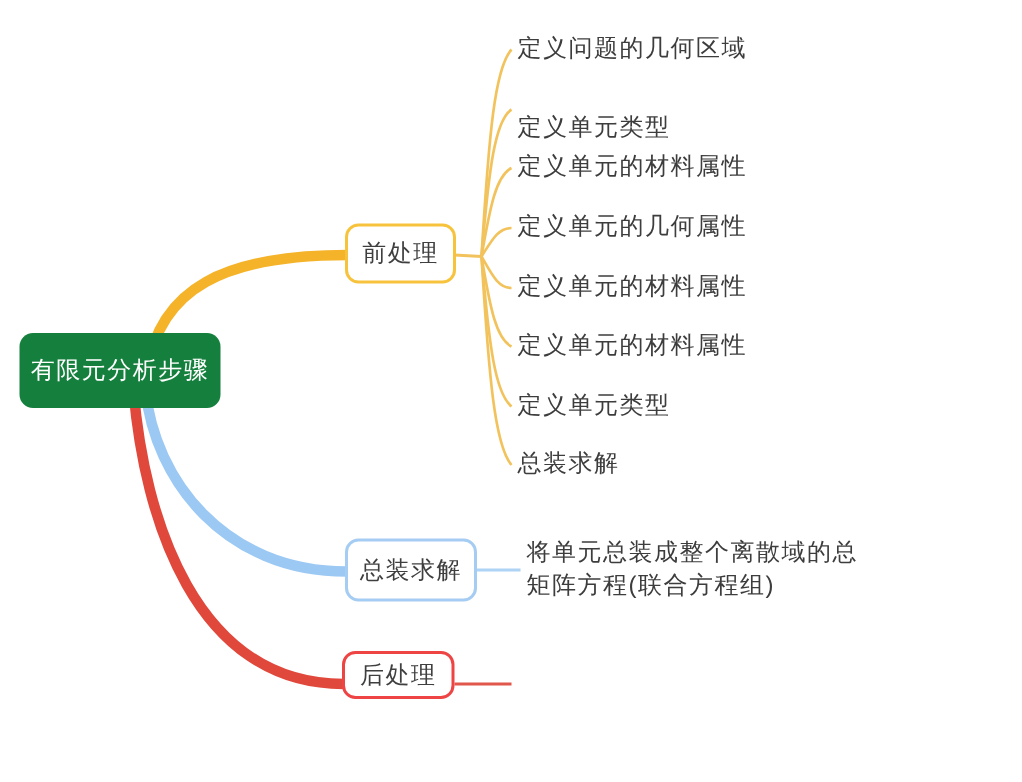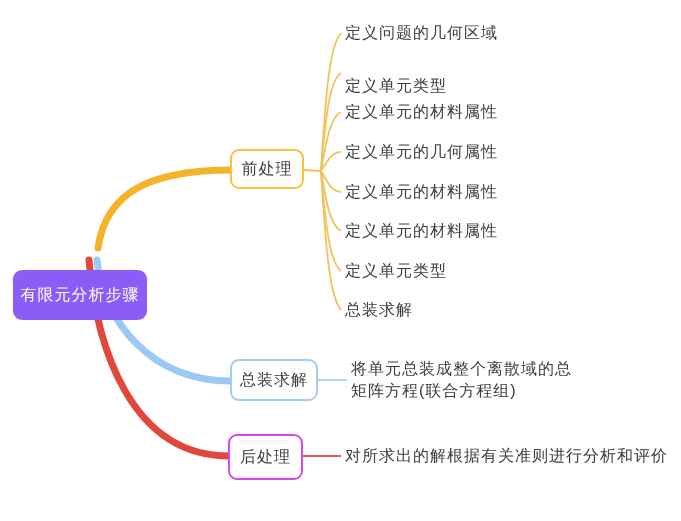--- a/index.html
+++ b/index.html
@@ -16,26 +16,26 @@
     display:flex;align-items:center;justify-content:center;
     box-sizing:border-box;
     background:#ffffff;
     border-radius:9px;
     font-size:16px;letter-spacing:1px;color:#3f3f3f;
     white-space:nowrap;
     cursor:pointer;
   }
   .root{
     left:13px;top:222px;width:134px;height:50px;
-    background:#8b5cf6;border:none;color:#ffffff;
-    font-size:16px;letter-spacing:1px;margin-top:48px;
+    background:#15803d;border:none;color:#ffffff;
+    font-size:16px;letter-spacing:1px;
   }
   .n-pre{left:230px;top:149px;width:74px;height:40px;border:2px solid #f8c33c;}
   .n-asm{left:230px;top:359px;width:88px;height:42px;border:2px solid #a5ccf3;text-align:center;}
-  .n-post{left:228px;top:434px;width:75px;height:46px;border:2px solid #d946ef;}
+  .n-post{left:228px;top:434px;width:75px;height:32px;border:2px solid #ef4444;}
   .leaf{
     position:absolute;z-index:2;
     font-size:16px;letter-spacing:1px;color:#3d3d3d;
     white-space:nowrap;line-height:22px;
     transform:translateY(-50%);
     cursor:pointer;
   }
   .y-leaf{left:345px;}
   .b-leaf{left:351px;top:380px;width:226px;white-space:normal;}
   .r-leaf{left:345px;top:456px;}
@@ -76,15 +76,14 @@
   <div class="leaf y-leaf" style="top:86px">定义单元类型</div>
   <div class="leaf y-leaf" style="top:112px">定义单元的材料属性</div>
   <div class="leaf y-leaf" style="top:152px">定义单元的几何属性</div>
   <div class="leaf y-leaf" style="top:192px">定义单元的材料属性</div>
   <div class="leaf y-leaf" style="top:231px">定义单元的材料属性</div>
   <div class="leaf y-leaf" style="top:271px">定义单元类型</div>
   <div class="leaf y-leaf" style="top:310px">总装求解</div>
 
   <div class="leaf b-leaf">将单元总装成整个离散域的总矩阵方程(联合方程组)</div>
 
-  <div class="leaf r-leaf">对所求出的解根据有关准则进行分析和评价</div>
 
 </div>
 
 </body></html>

